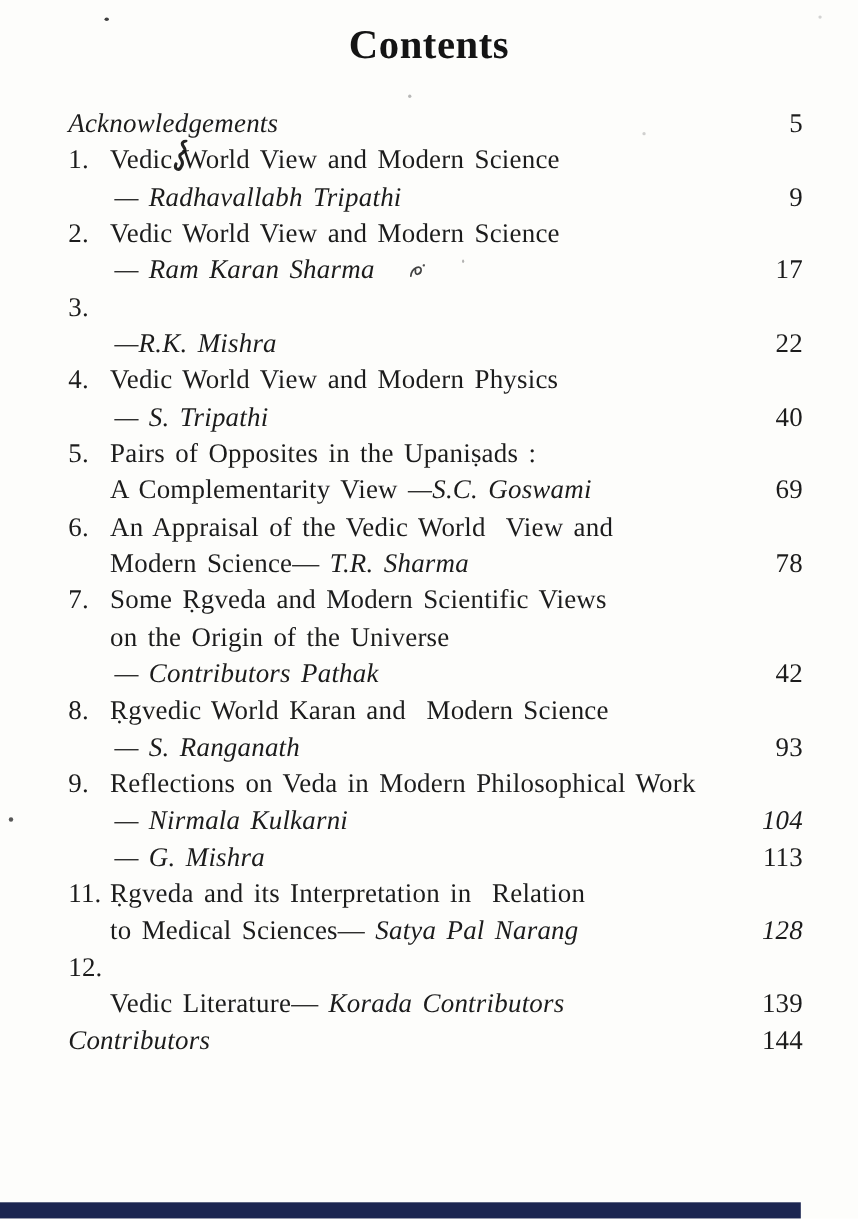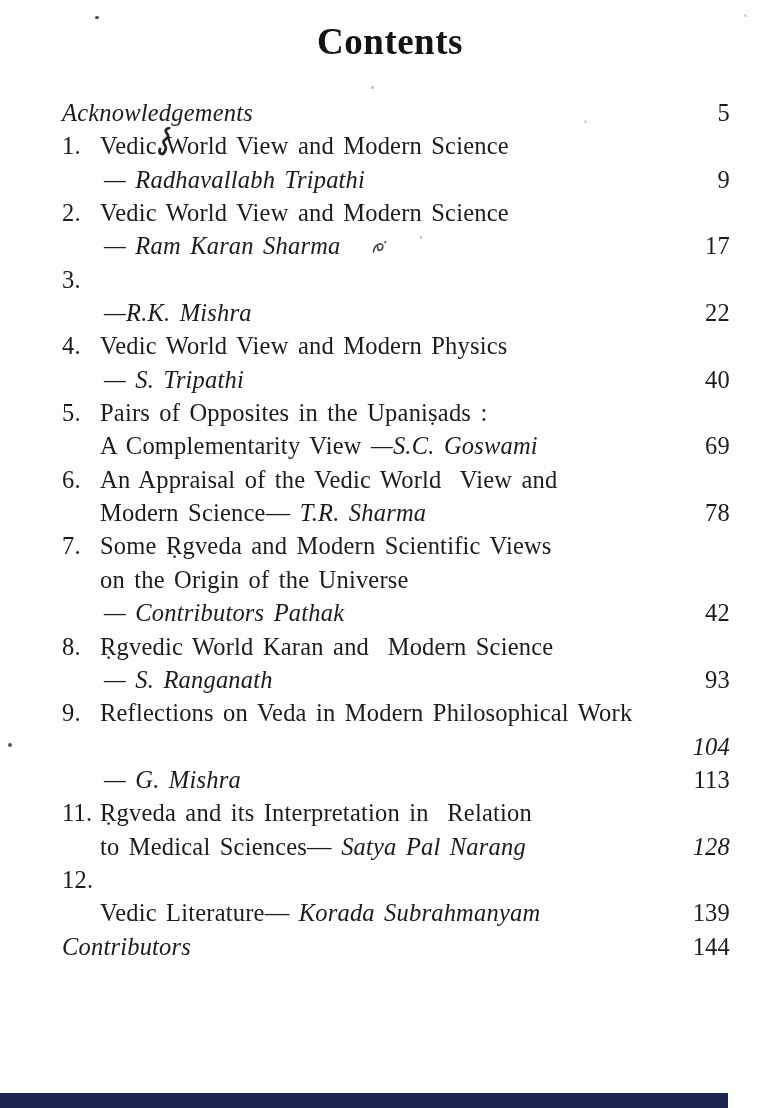--- a/index.html
+++ b/index.html
@@ -141,20 +141,21 @@
     <span class="text dash"><span class="it">— S. Ranganath</span></span>
     <span class="page-num">93</span>
   </div>
       <div class="row">
     <span class="num">9.</span>
     <span class="text"><span class="">Reflections on Veda in Modern Philosophical Work</span></span>
     <span class="page-num"></span>
   </div>
       <div class="row">
     <span class="num"></span>
+    <span class="text dash"><span class="it">— Nirmala Kulkarni</span></span>
     <span class="page-num it">104</span>
   </div>
       <div class="row">
     <span class="num"></span>
     <span class="text dash"><span class="it">— G. Mishra</span></span>
     <span class="page-num">113</span>
   </div>
       <div class="row">
     <span class="num">11.</span>
     <span class="text"><span class="">Ṛgveda and its Interpretation in  Relation</span></span>
@@ -164,21 +165,21 @@
     <span class="num"></span>
     <span class="text"><span class="">to Medical Sciences— </span><span class="it">Satya Pal Narang</span></span>
     <span class="page-num it">128</span>
   </div>
       <div class="row">
     <span class="num">12.</span>
     <span class="page-num"></span>
   </div>
       <div class="row">
     <span class="num"></span>
-    <span class="text"><span class="">Vedic Literature— </span><span class="it">Korada Subrahmanyam</span></span>
+    <span class="text"><span class="">Vedic Literature— </span><span class="it">Korada Contributors</span></span>
     <span class="page-num">139</span>
   </div>
       <div class="row flush">
 
     <span class="text"><span class="it">Contributors</span></span>
     <span class="page-num">144</span>
   </div>
     </div>
   <div class="bottom-bar" id="bottom-bar" style="background: rgb(27, 37, 80); width: 728px; height: 15px;"></div>
 <div class="speck" style="left: 95px; top: 16px; width: 4px; height: 3px; background: rgb(42, 42, 42); opacity: 0.9;"></div>

